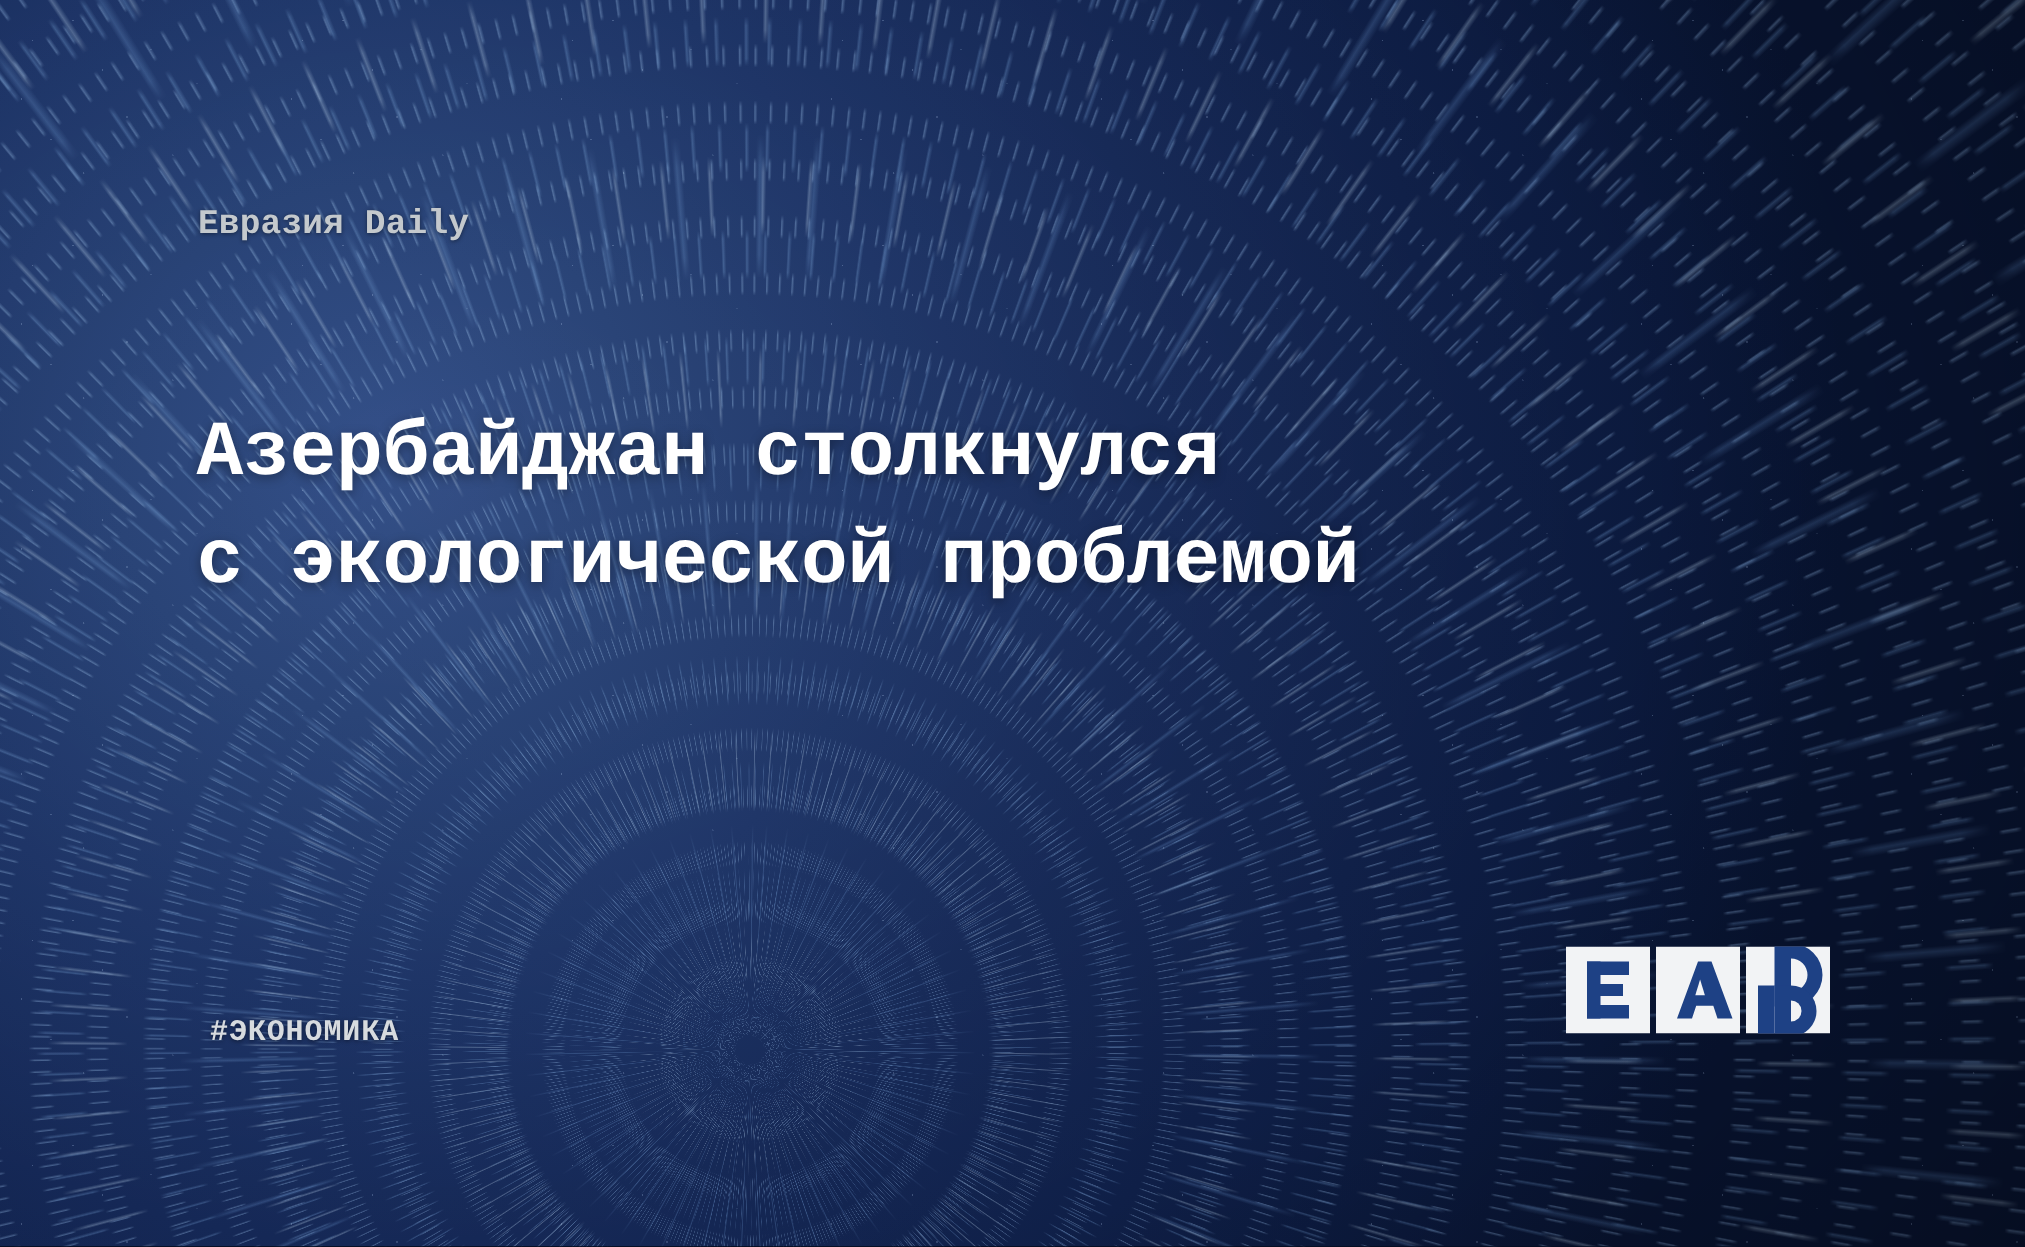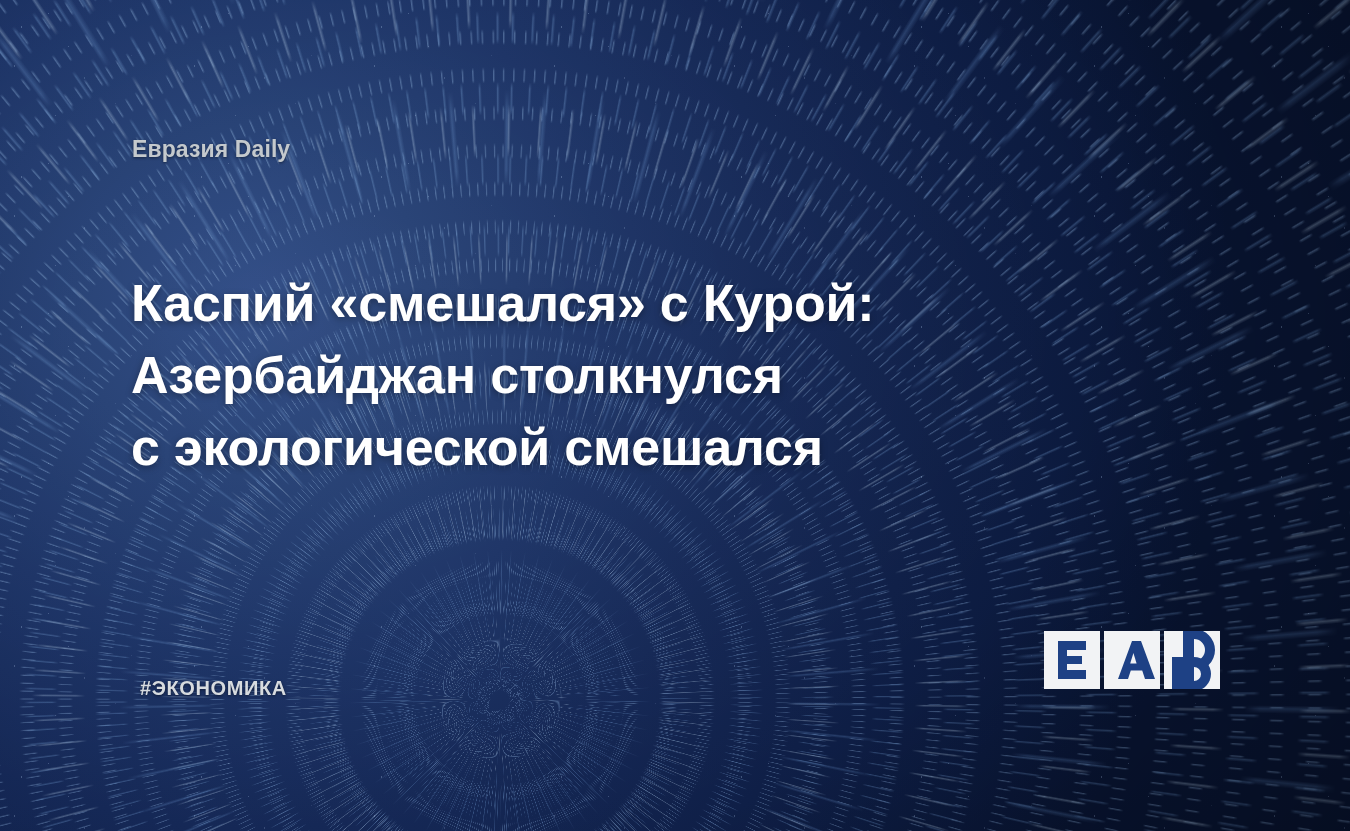--- a/index.html
+++ b/index.html
@@ -12,20 +12,21 @@
     font-family: "Liberation Sans", sans-serif;
   }
 
   .card {
     position: relative;
     width: 1350px;
     height: 831px;
     overflow: hidden;
     background: #0d2050;
     isolation: isolate;
+    font-family: Liberation Mono, monospace;
   }
 
   
   .bg-base {
     position: absolute;
     inset: 0;
     background:
       radial-gradient(circle 900px at 255px 305px,
         #27437c 0%,
         #1e3straight 0%,
@@ -231,23 +232,22 @@
     <i></i>
   </div>
   <div class="speckle"></div>
   <div class="bg-vignette"></div>
 
   <div class="content">
 
     <div class="brand">Евразия Daily</div>
 
     <h1 class="headline">
-      <span class="l">Каспий «смешался» с Курой:</span>
       <span class="l">Азербайджан столкнулся</span>
-      <span class="l">с экологической смешался</span>
+      <span class="l">с экологической проблемой</span>
     </h1>
 
     <div class="tag">#ЭКОНОМИКА</div>
 
     <div class="logo">
       <svg width="176" height="58" viewBox="0 0 176 58" xmlns="http://www.w3.org/2000/svg">
 
         <rect x="0" y="0" width="56" height="58" fill="#f2f3f5"></rect>
         <rect x="60" y="0" width="56" height="58" fill="#f2f3f5"></rect>
         <rect x="120" y="0" width="56" height="58" fill="#f2f3f5"></rect>

